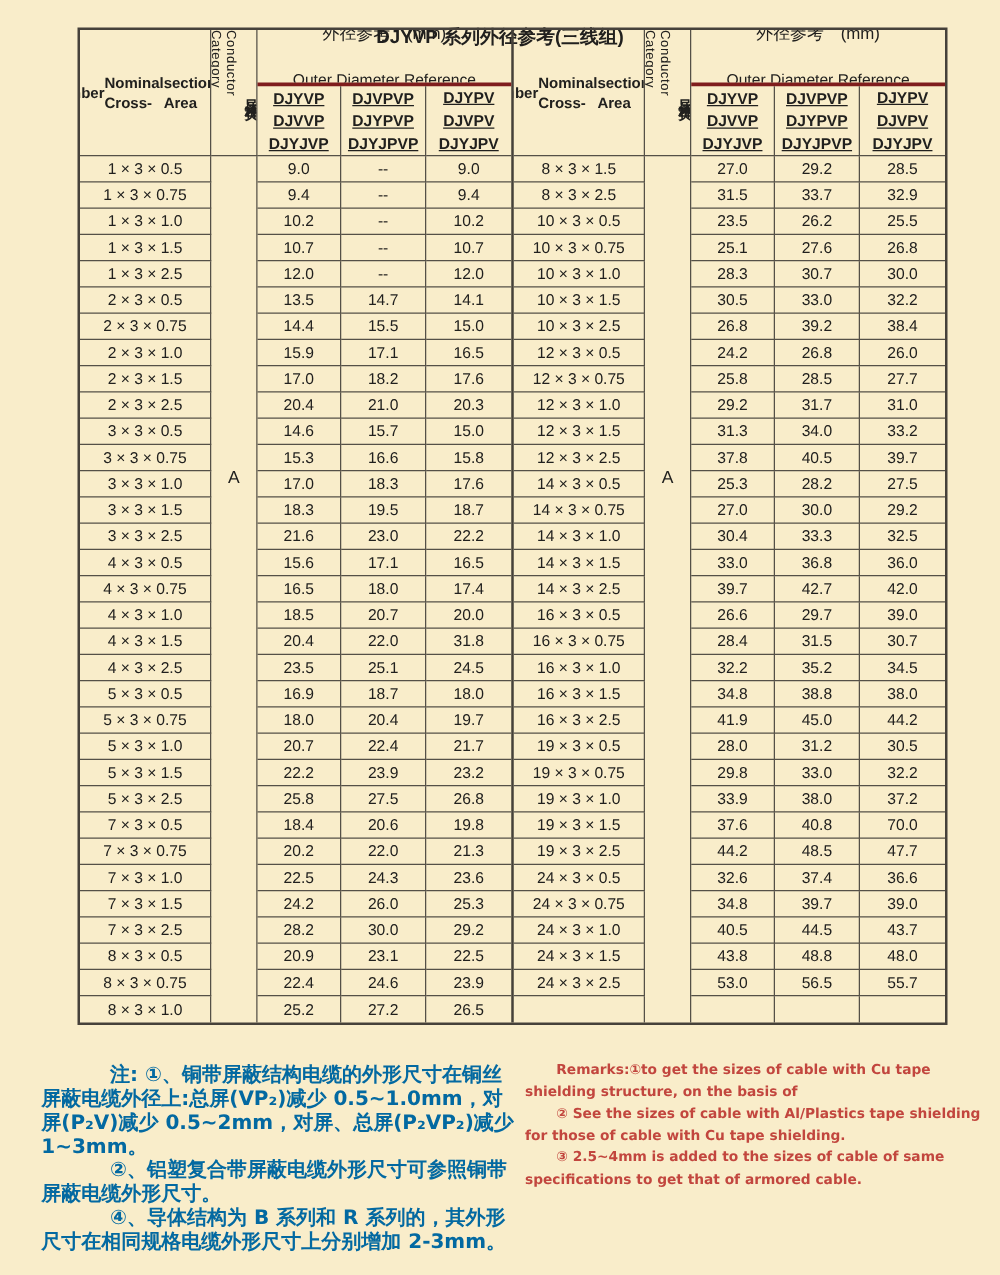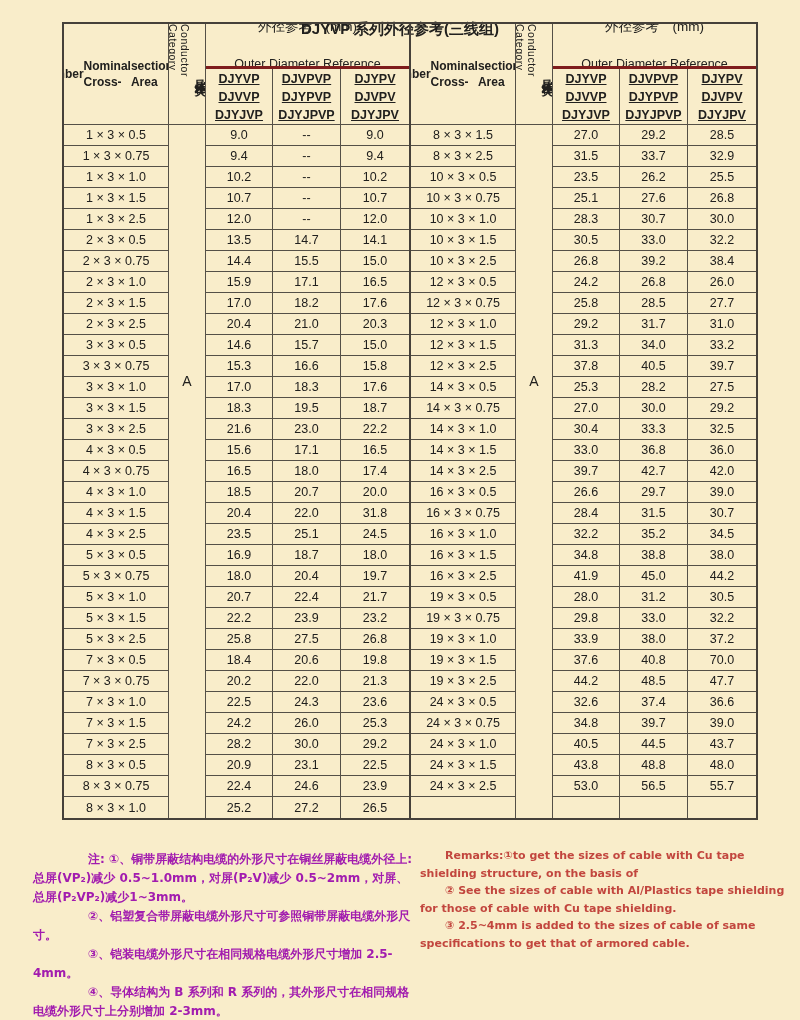--- a/index.html
+++ b/index.html
@@ -63,42 +63,42 @@
   }
   .h-od .zh{ font-size:13.5px; }
   .h-od .en{ font-size:12.5px;margin-top:19px; }
   .h-m{
     grid-row:2; flex-direction:column;
     border-bottom:1px solid #555047;
     font-weight:bold; font-size:12.5px; line-height:18px;text-decoration:underline;
   }
   .h-m1{ grid-column:3; border-right:1px solid #555047; }
   .h-m2{ grid-column:4; border-right:1px solid #555047; }
-  .h-m3{ grid-column:5; }
+  .h-m3{ grid-column:5;justify-content:space-between; }
   .b-cond{
     grid-column:2; grid-row:3/36;
     border-right:1px solid #555047;
     position:relative;
   }
   .b-cond .a-mark{
     position:absolute; top:248px; left:0; width:100%;
     text-align:center; font-size:14px; line-height:16px;
   }
   .cell{
     border-right:1px solid #555047; border-bottom:1px solid #555047;
     font-size:12.5px;
   }
   .cell.last-col{ border-right:none; }
   .cell.last-row{ border-bottom:none; }
 
   .notes-zh{
     position:absolute; left:33px; top:850px; width:382px;
-    color:#a21caf;
+    color:#0369a1;
     font-family:"DejaVu Sans", sans-serif;
-    font-size:12px; line-height:19px; font-weight:bold;
+    font-size:16px; line-height:19px; font-weight:bold;
   }
   .notes-zh p{ margin:0; text-indent:55px; }
   .notes-en{
     position:absolute; left:420px; top:847px; width:376px;
     color:#c2463e;
     font-family:"DejaVu Sans", sans-serif;
     font-size:11px; line-height:17.5px; font-weight:bold;
   }
   .notes-en p{ margin:0; text-indent:25px; }
 </style>
@@ -445,21 +445,20 @@
       <div class="cell last-row"></div>
       <div class="cell last-row"></div>
       <div class="cell last-col last-row"></div>
     </div>
 
 </div>
 
 <div class="notes-zh">
   <p>注: ①、铜带屏蔽结构电缆的外形尺寸在铜丝屏蔽电缆外径上:总屏(VP₂)减少 0.5~1.0mm，对屏(P₂V)减少 0.5~2mm，对屏、总屏(P₂VP₂)减少1~3mm。</p>
   <p>②、铝塑复合带屏蔽电缆外形尺寸可参照铜带屏蔽电缆外形尺寸。</p>
-  <p>③、铠装电缆外形尺寸在相同规格电缆外形尺寸增加 2.5-4mm。</p>
   <p>④、导体结构为 B 系列和 R 系列的，其外形尺寸在相同规格电缆外形尺寸上分别增加 2-3mm。</p>
 </div>
 
 <div class="notes-en">
   <p>Remarks:①to get the sizes of cable with Cu tape shielding structure, on the basis of</p>
   <p>② See the sizes of cable with Al/Plastics tape shielding for those of cable with Cu tape shielding.</p>
   <p>③ 2.5~4mm is added to the sizes of cable of same specifications to get that of armored cable.</p>
 
 </div>
 

